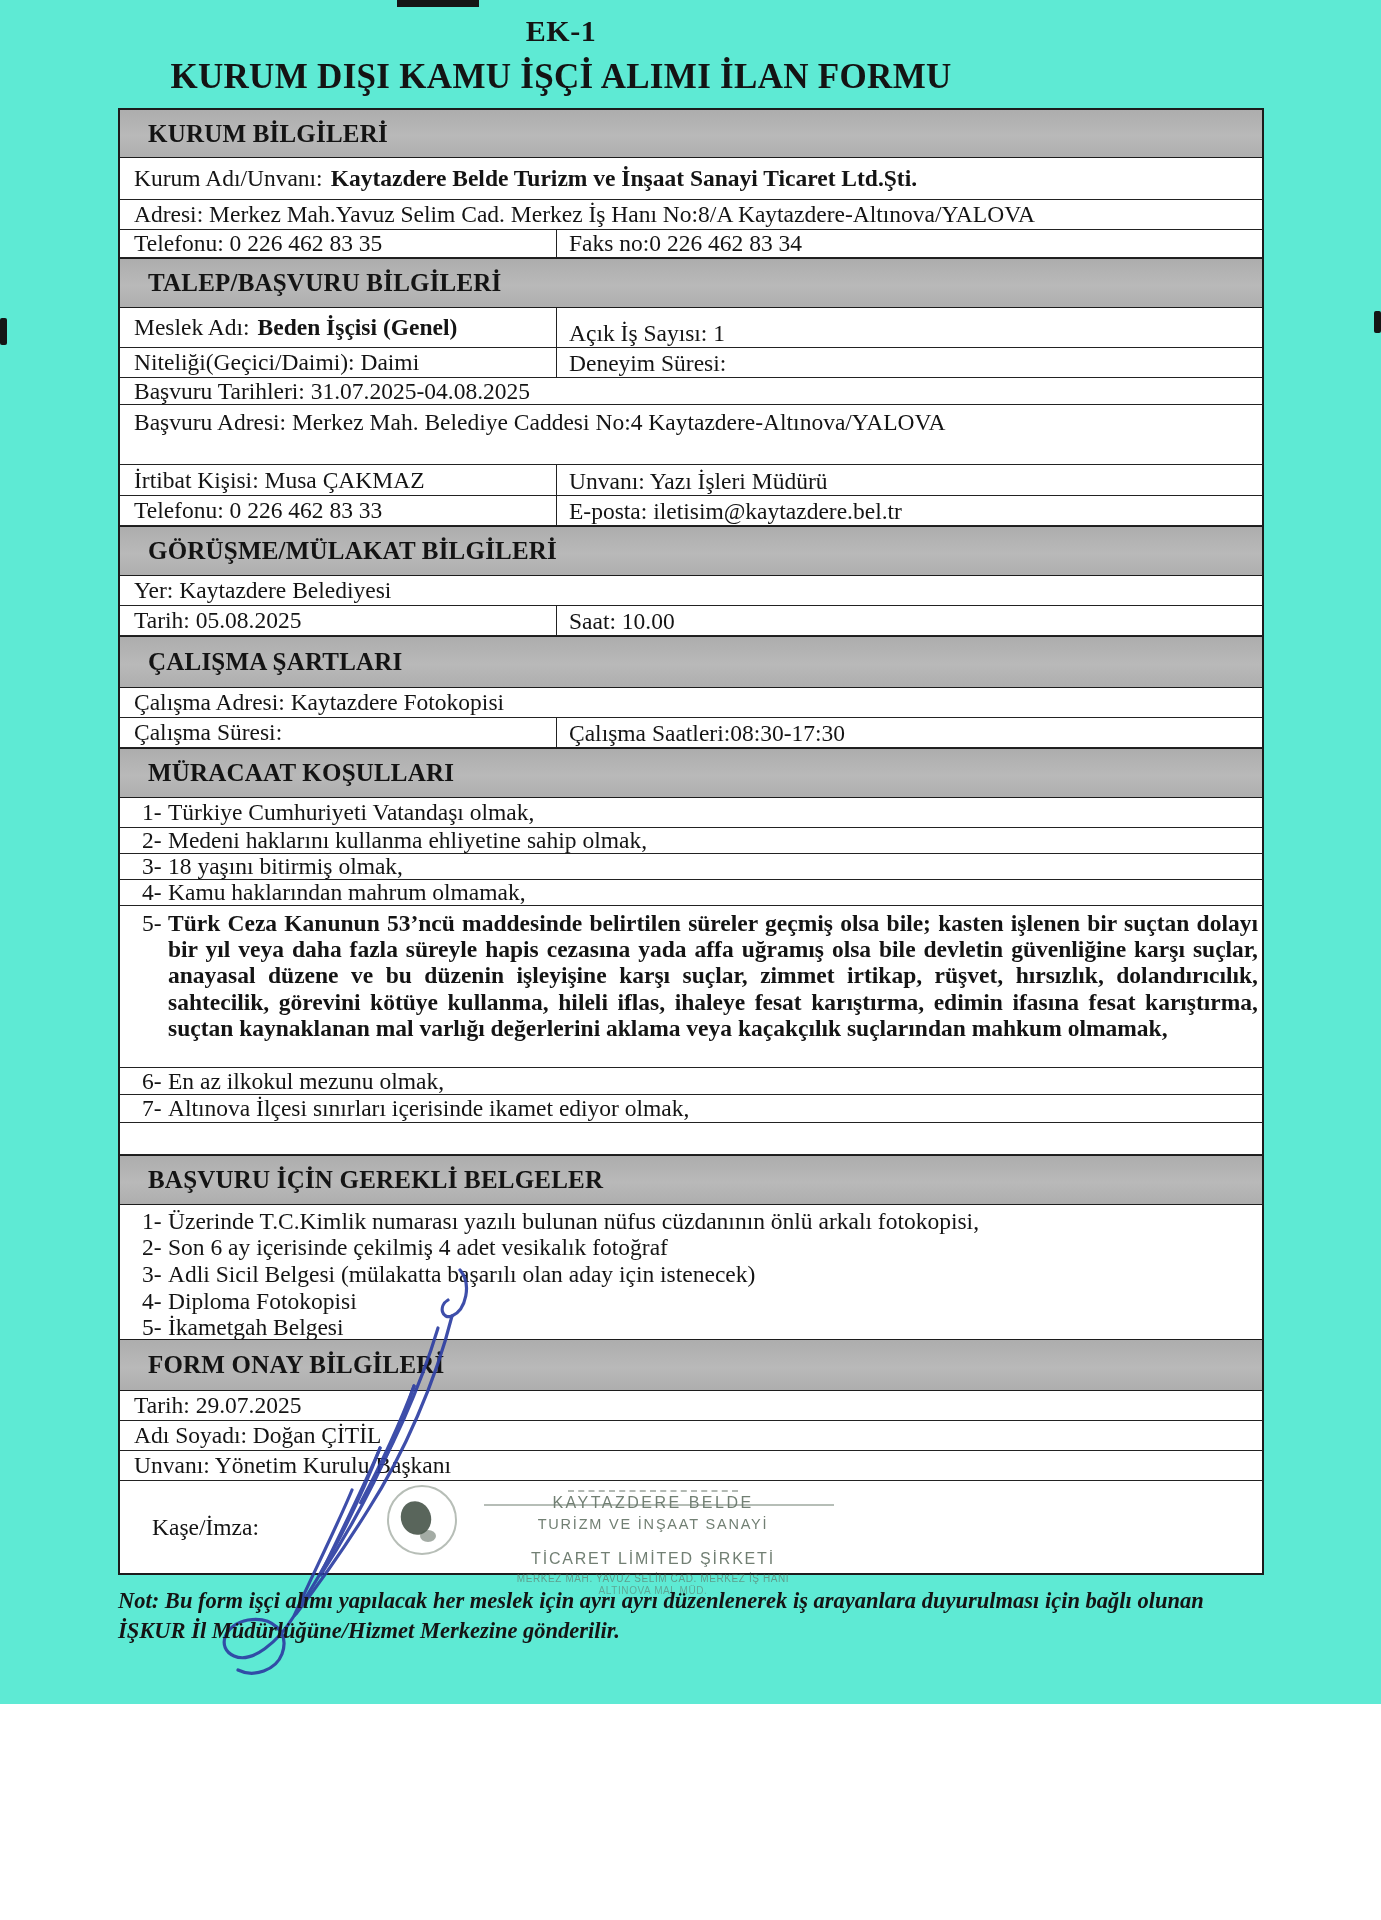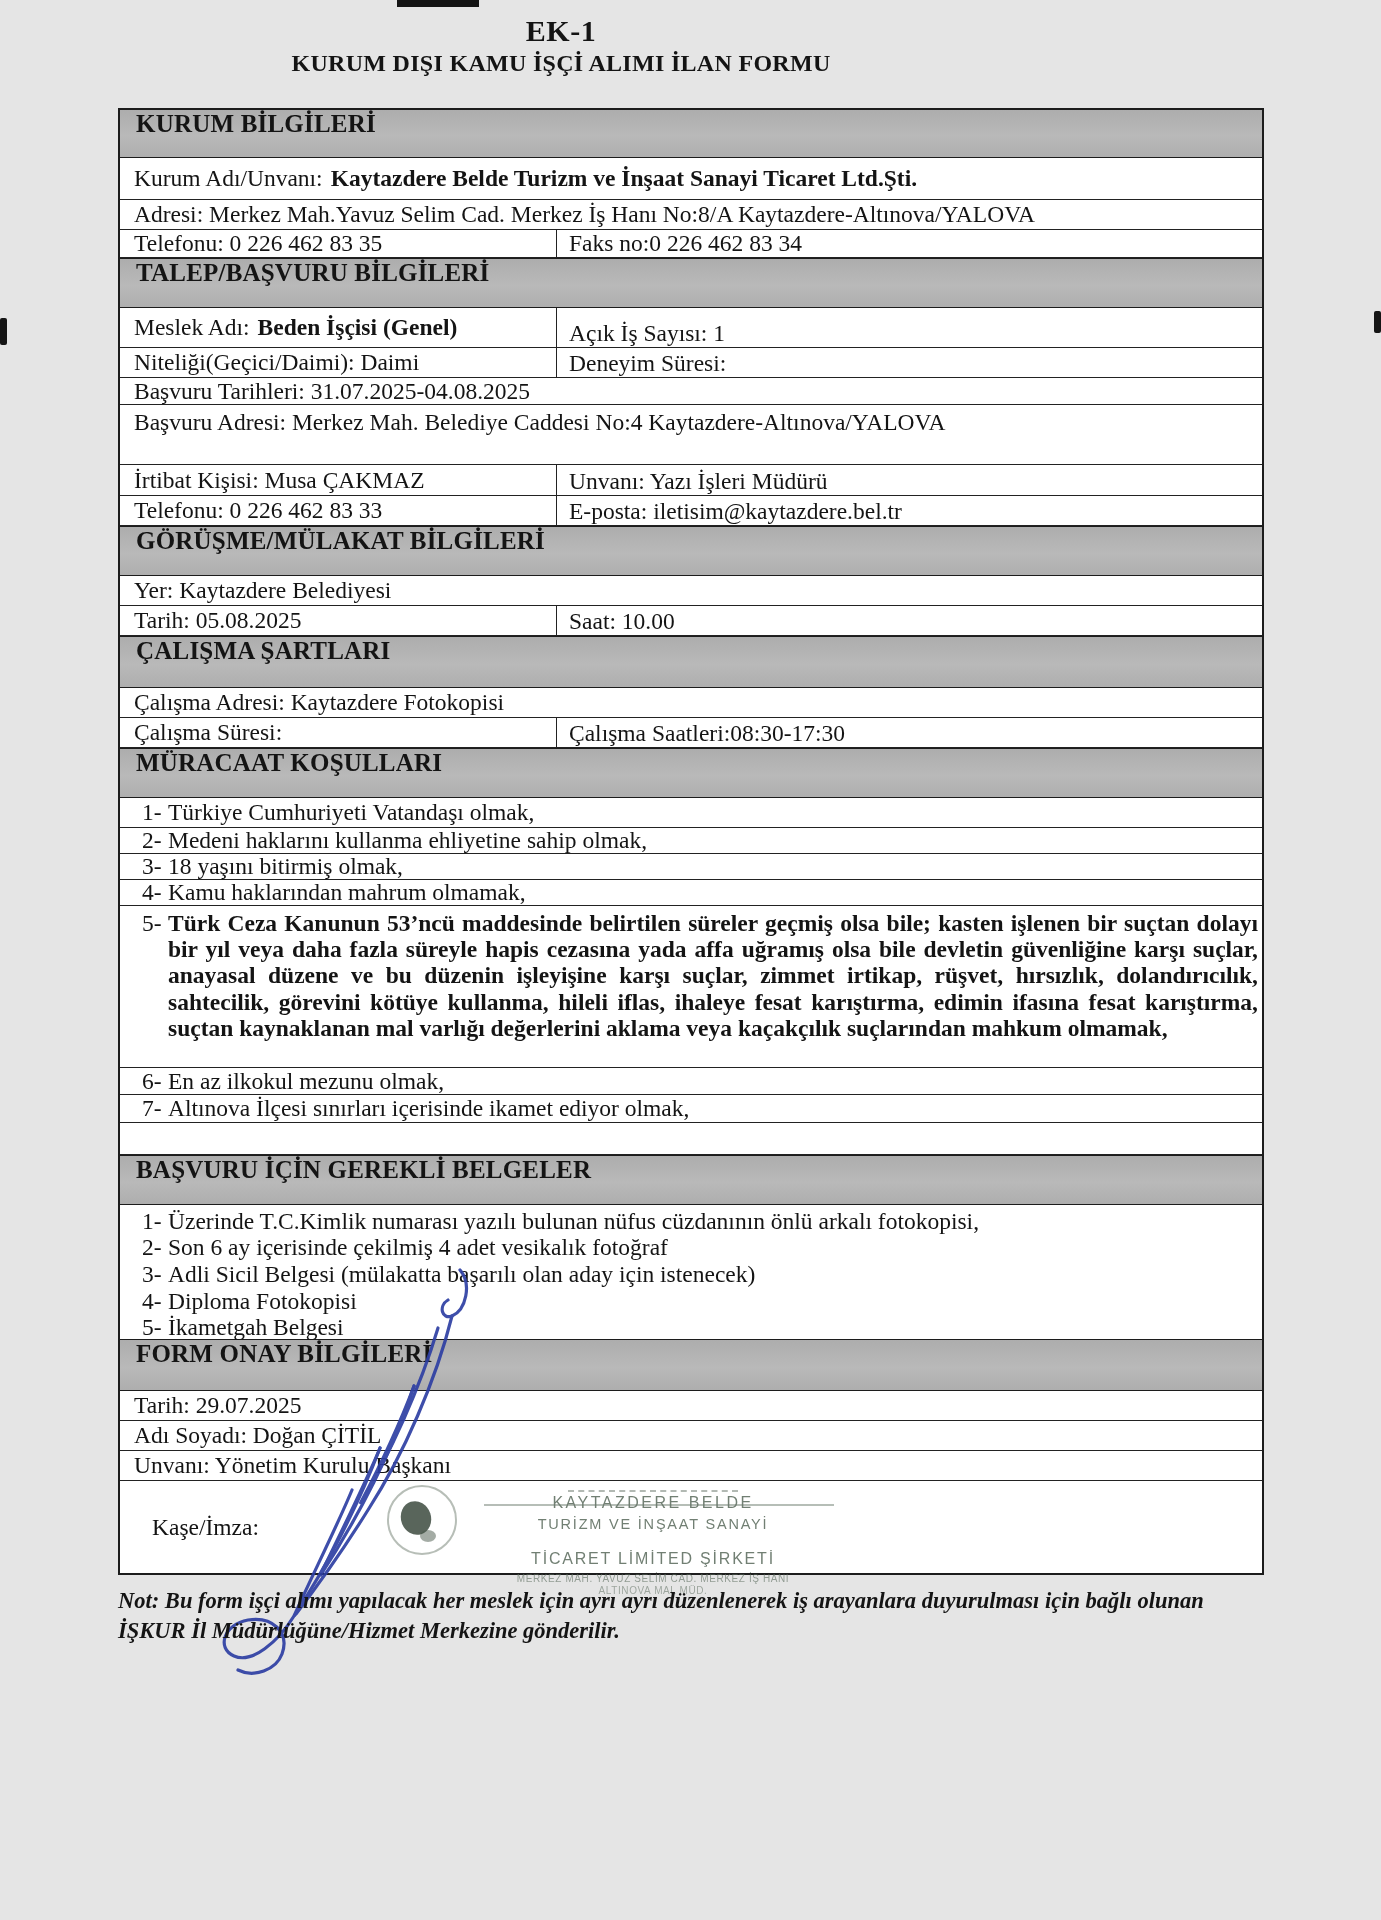--- a/index.html
+++ b/index.html
@@ -1,40 +1,40 @@
 <!DOCTYPE html>
 <html><head>
 <meta charset="utf-8">
 <style>
   * { margin:0; padding:0; box-sizing:border-box; }
   html,body { background:#ffffff; }
   .page {
-    position:relative; width:1381px; height:1920px; background:#e5e5e5;
+    position:relative; width:1381px; height:1704px; background:#5eead4;
     font-family:"Liberation Serif", serif; color:#141414; overflow:hidden;
   }
   
   .art { position:absolute; background:#151515; }
   .art-top { left:397px; top:0; width:82px; height:7px; }
   .art-left { left:0; top:318px; width:7px; height:27px; border-radius:2px; }
   .art-right { left:1374px; top:311px; width:7px; height:22px; border-radius:2px; }
 
   
   .titles { position:absolute; top:14px; left:0; width:1122px; text-align:center; }
   .ek { font-size:30px; font-weight:bold; letter-spacing:.5px; }
-  .ftitle { font-size:24px; font-weight:bold; margin-top:2px; letter-spacing:.3px; }
+  .ftitle { font-size:35px; font-weight:bold; margin-top:9px; letter-spacing:.3px; }
 
   
   .form-table {
     position:absolute; left:118px; top:108px; width:1146px;
     border:2px solid #1c1c1c; background:#fff;
   }
   .band {
     height:48px; background:#b3b3b3;
     background-image:linear-gradient(0deg, #aeaeae 0%, #b9b9b9 45%, #adadad 100%);
-    display:flex; padding-left:16px;
+    display:flex; align-items:center; padding-left:28px;
     font-weight:bold; font-size:25px; letter-spacing:.2px;
     border-top:1.6px solid #1c1c1c; border-bottom:1.6px solid #1c1c1c;
   }
   .band:first-child { border-top:none; }
   .row {
     display:flex; align-items:center; padding-left:14px;
     border-bottom:1.6px solid #222; font-size:23.5px;
   }
   .row.cols { padding-left:0; }
   .cl { width:437px; padding-left:14px; align-self:stretch; display:flex; align-items:center; border-right:1.6px solid #222; }

